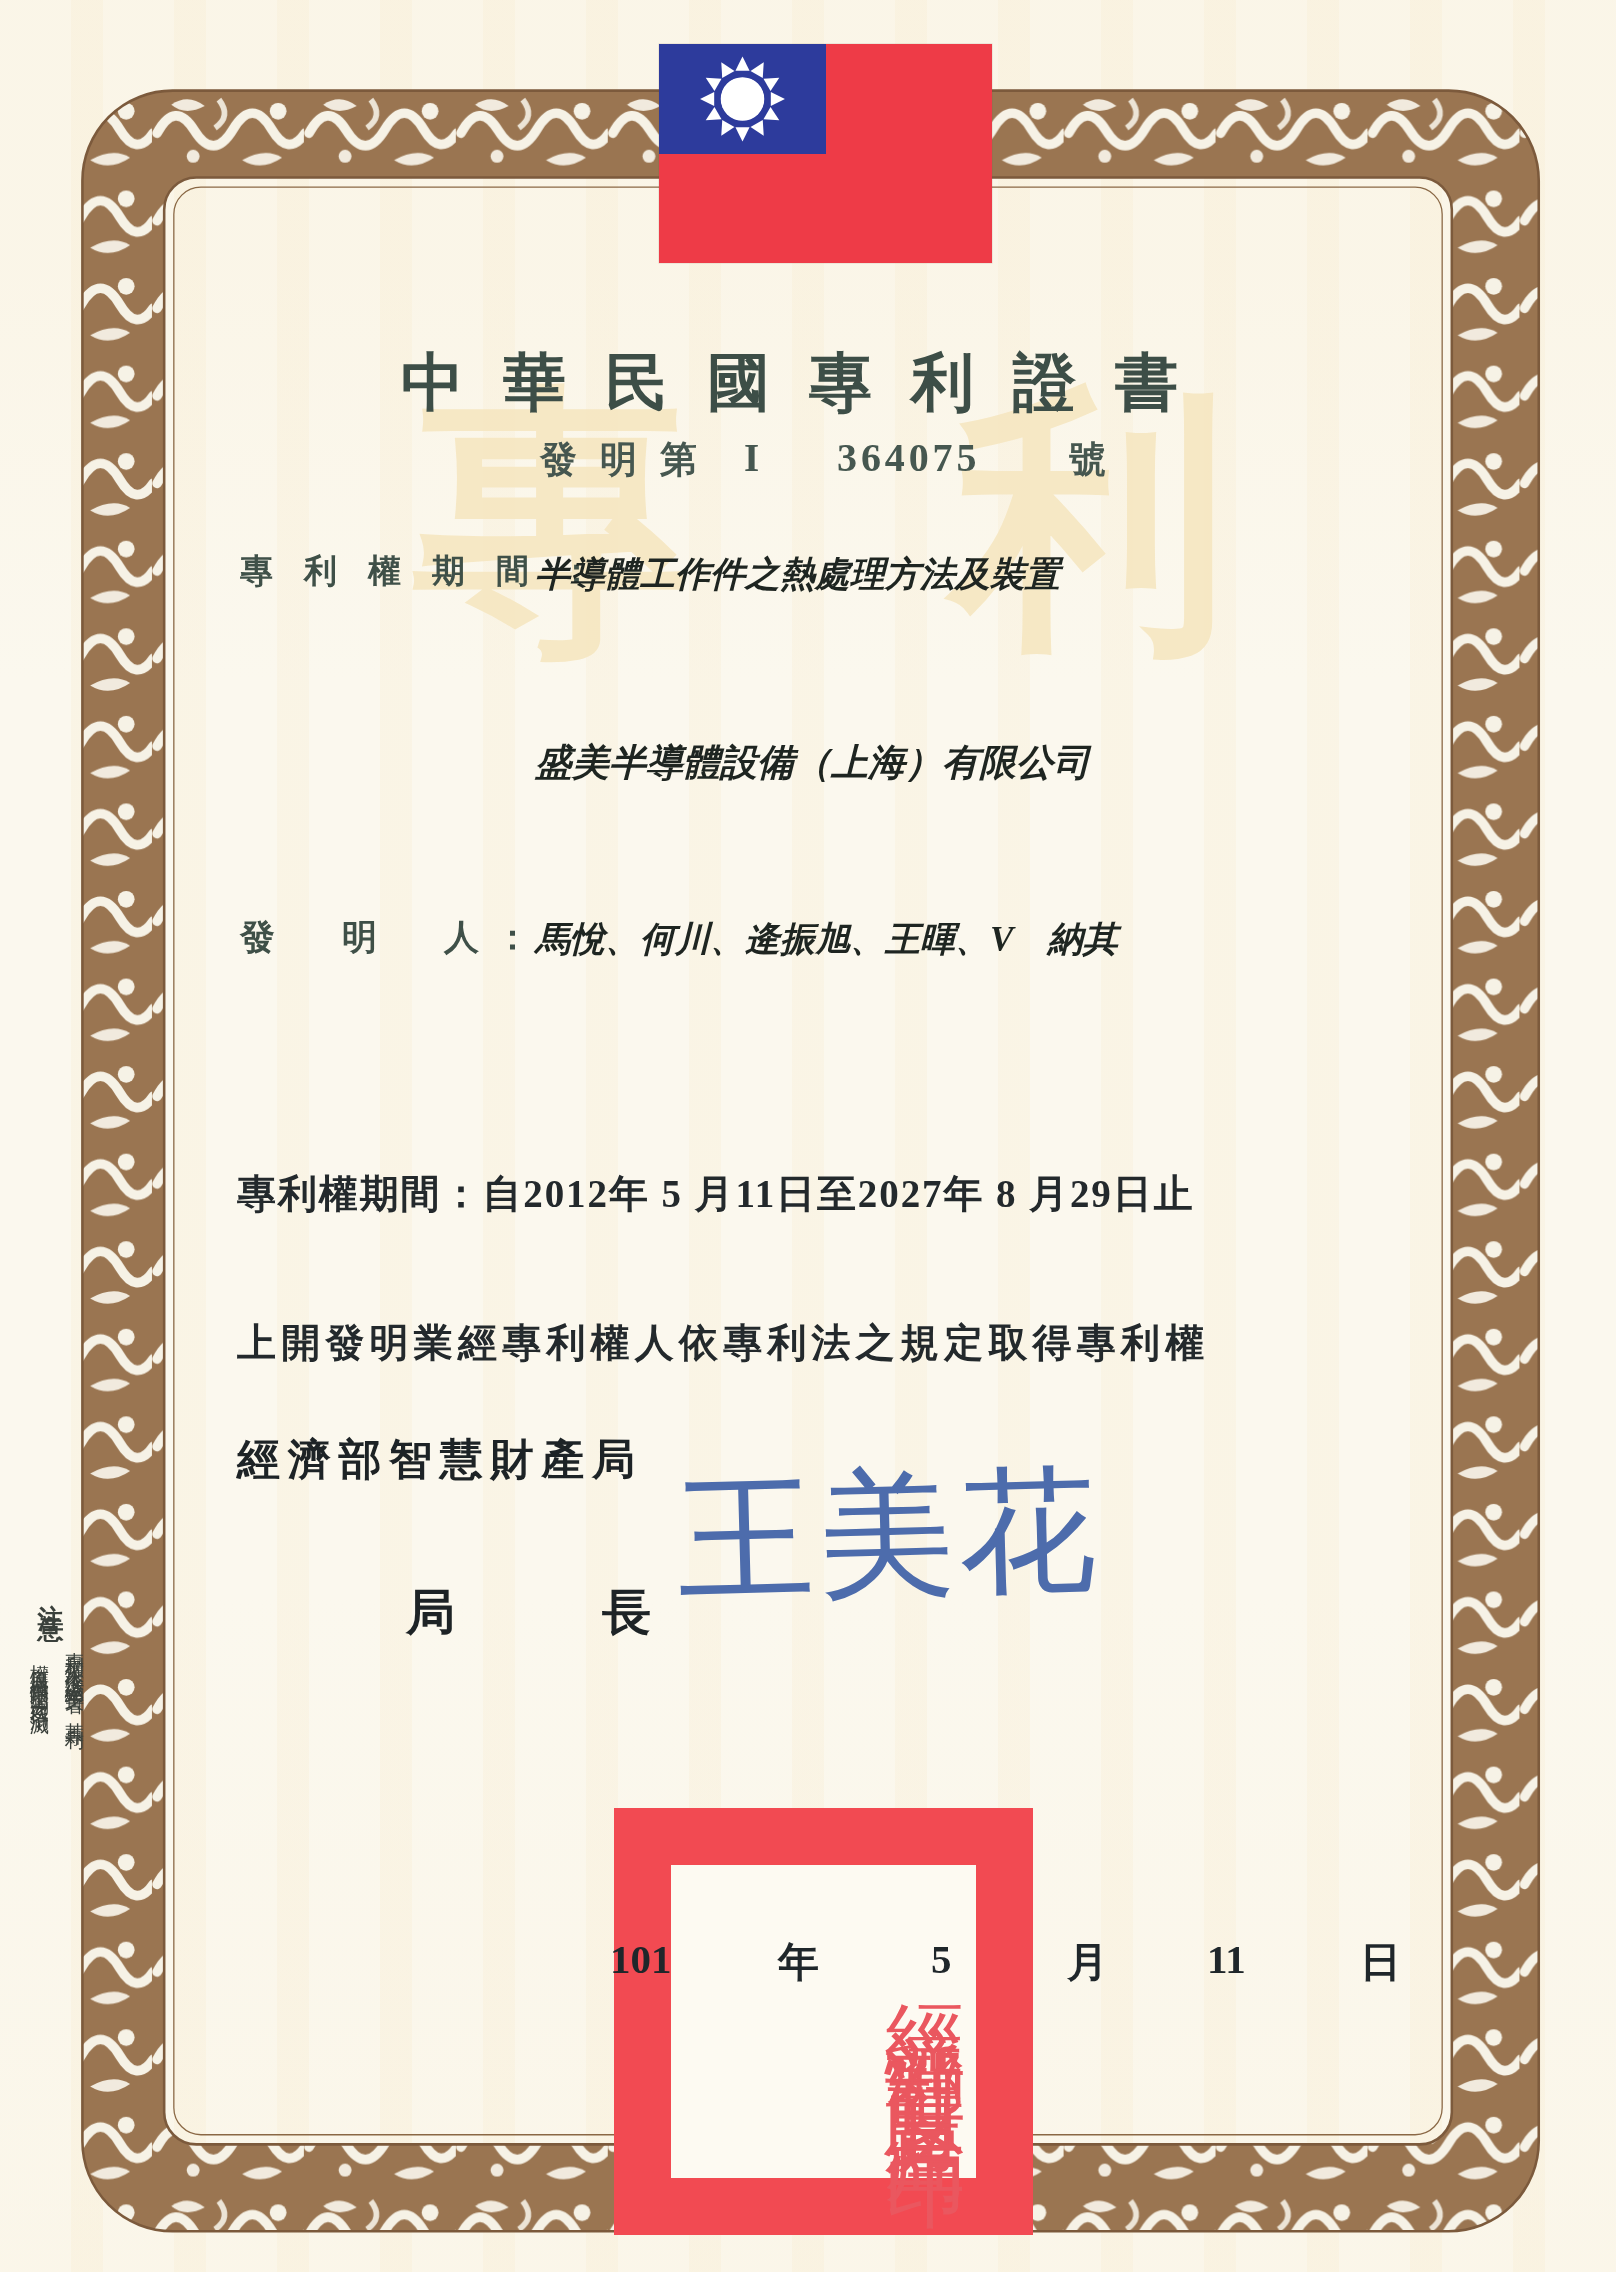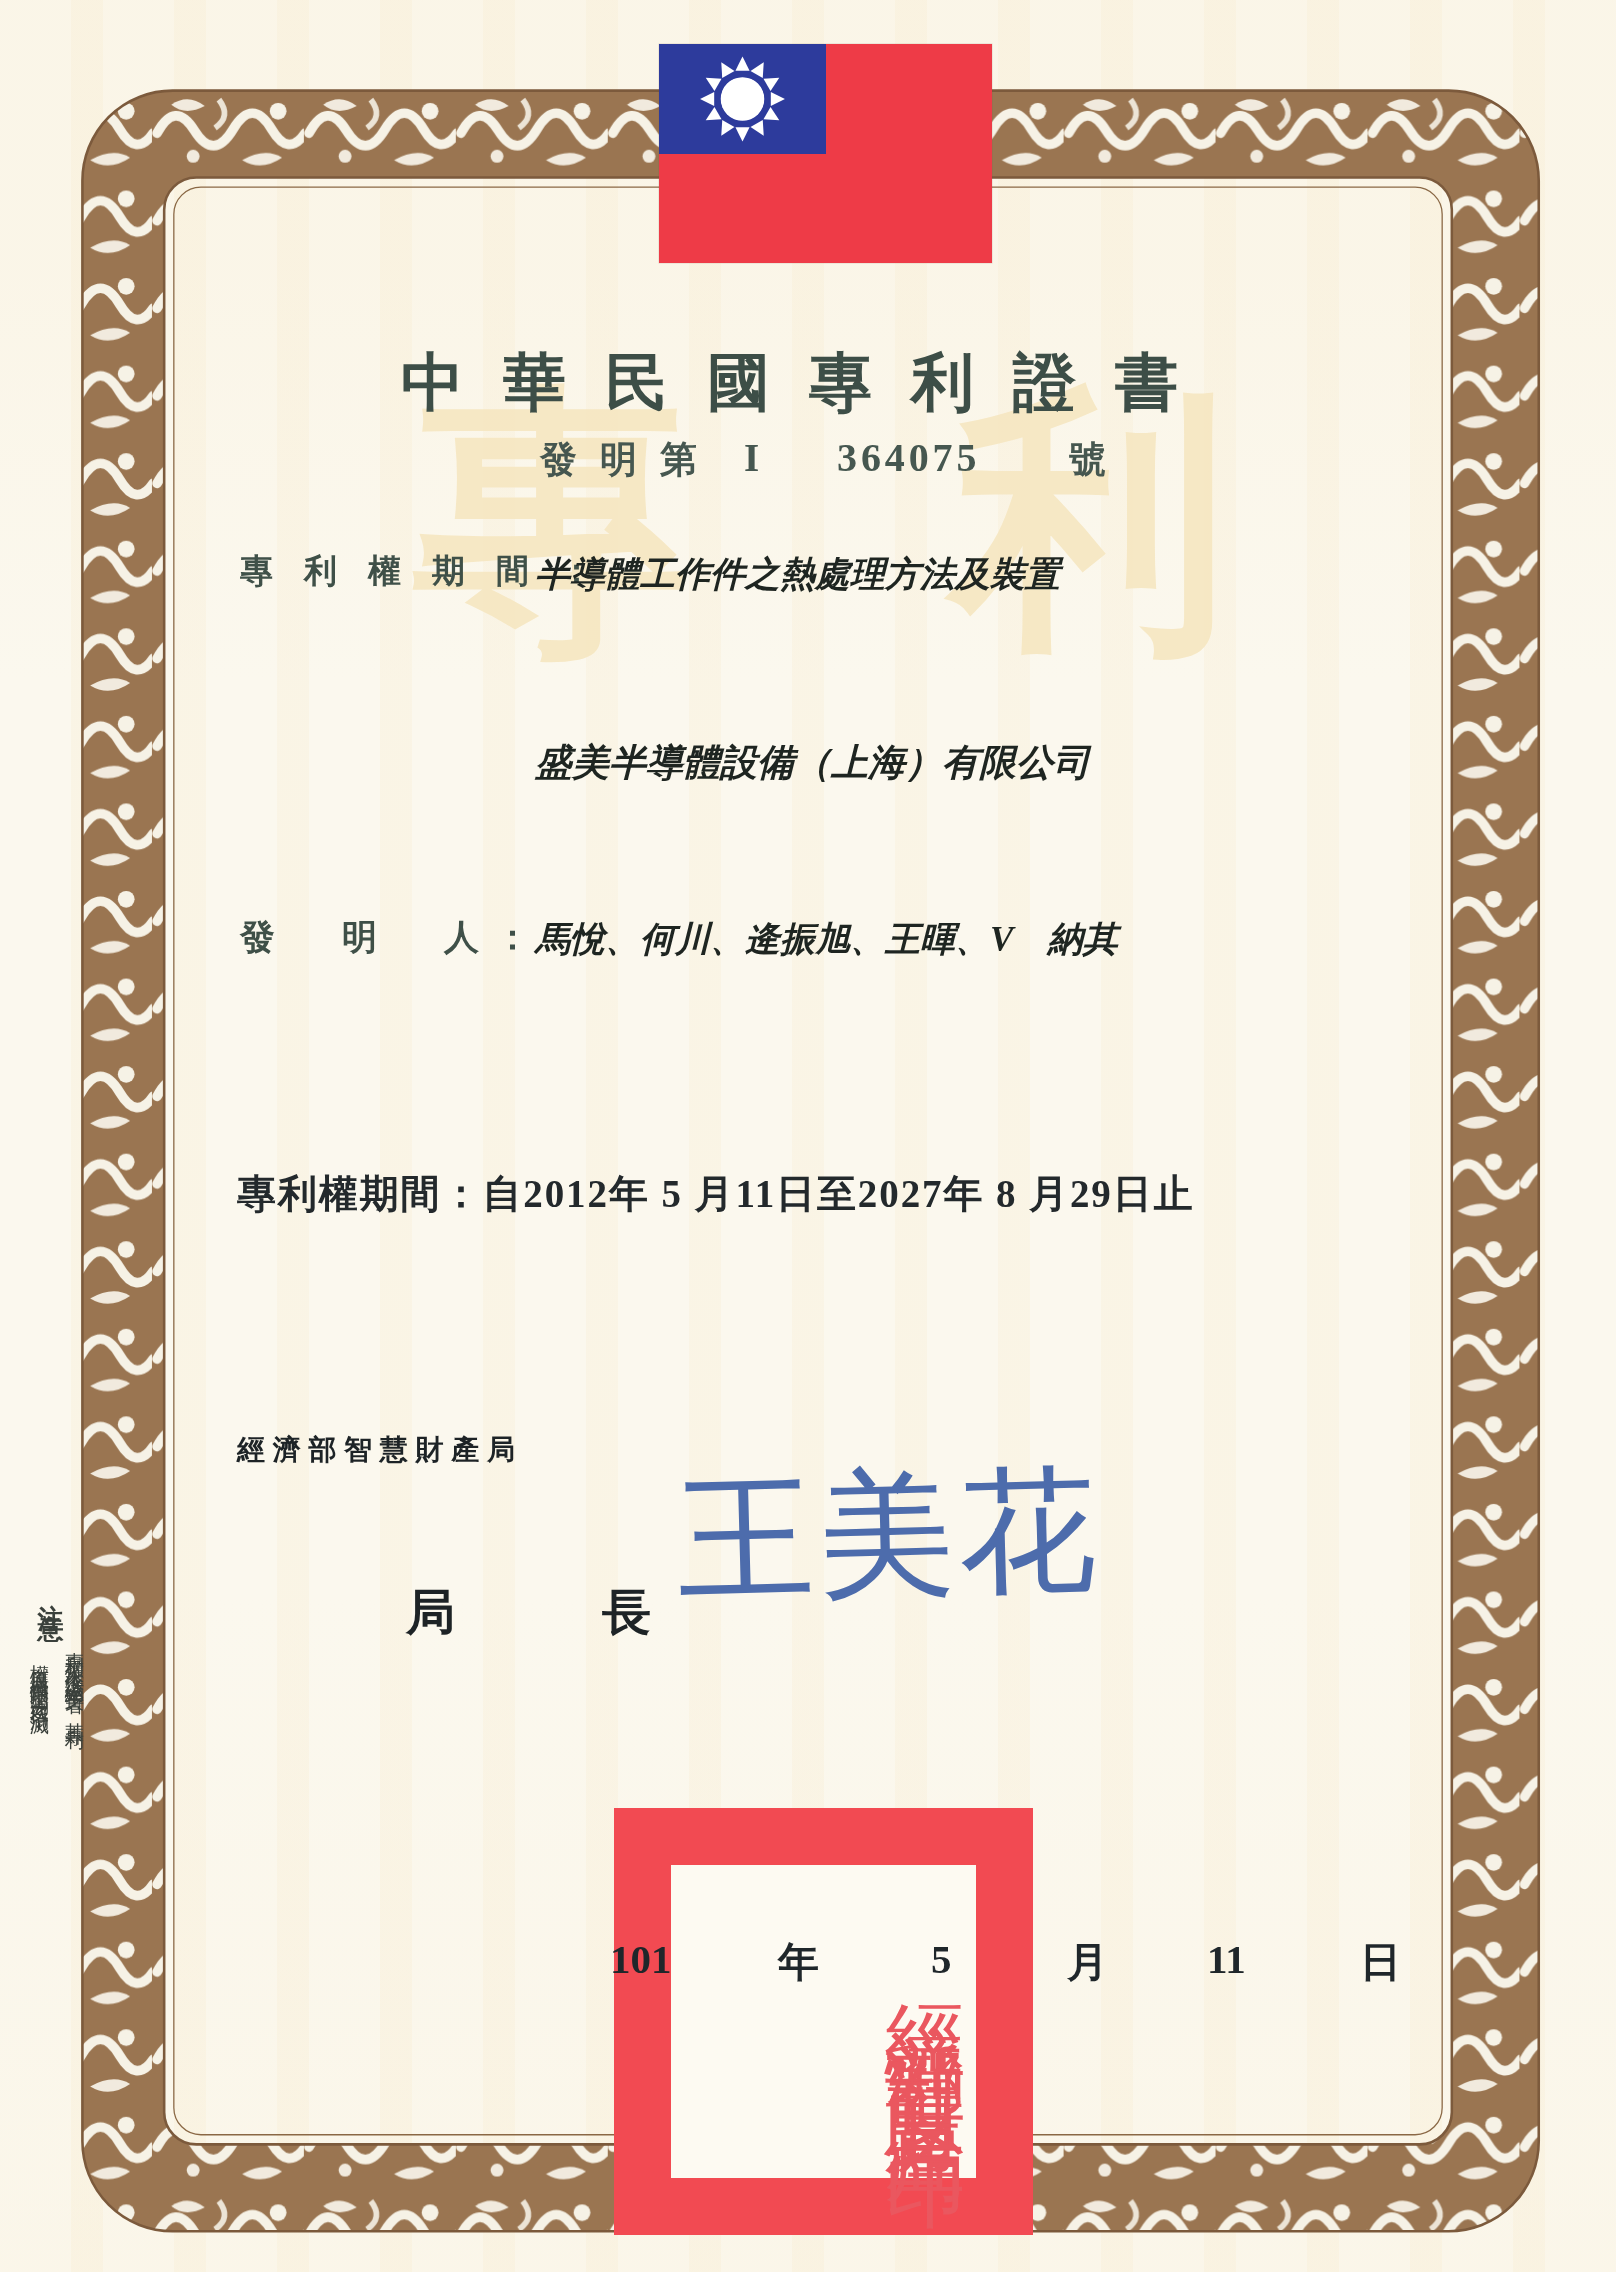--- a/index.html
+++ b/index.html
@@ -50,21 +50,21 @@
   .row-name-lbl{left:240px;top:549px;font-size:33px;letter-spacing:31px;}
   .row-name-val{left:535px;top:551px;font-size:35px;}
   .row-pat-lbl{left:240px;top:738px;font-size:35px;letter-spacing:29px;}
   .row-pat-val{left:535px;top:738px;font-size:37px;}
   .row-inv-lbl{left:240px;top:914px;font-size:35px;letter-spacing:16px;}
   .row-inv-val{left:535px;top:916px;font-size:35px;}
   .row-term{left:237px;top:1167px;font-size:39px;font-weight:600;color:#23292c;letter-spacing:1.9px;}
   .statement{left:237px;top:1316px;font-size:39px;font-weight:600;color:#23292c;letter-spacing:5.2px;}
 
   
-  .agency{left:237px;top:1431px;font-size:28px;font-weight:700;letter-spacing:7.7px;color:#1d2326;}
+  .agency{left:237px;top:1431px;font-size:43px;font-weight:700;letter-spacing:7.7px;color:#1d2326;}
   .director{left:406px;top:1580px;font-size:49px;font-weight:700;letter-spacing:147px;color:#1d2326;font-family:Liberation Mono, monospace;}
   .signature{
     left:677px;top:1444px;font-size:137px;color:#4d6cac;
     font-weight:500;transform:rotate(-1.5deg);letter-spacing:3.9px;
   }
 
   
   .seal{
     position:absolute;left:614px;top:1808px;width:419px;height:427px;
     box-sizing:border-box;border:57px solid #f24a52;background:#fdfaf2;
@@ -161,20 +161,21 @@
 
   <div class="abs val row-pat-val">盛美半導體設備（上海）有限公司</div>
 
   <div class="abs lbl row-inv-lbl">發　明　人：</div>
   <div class="abs val row-inv-val">馬悅、何川、逄振旭、王暉、V　納其</div>
 
   <div class="abs row-term">
     <span>專利權期間：</span><span>自2012年 5 月11日至2027年 8 月29日止</span>
   </div>
 
+  <div class="abs statement">上開發明業經專利權人依專利法之規定取得專利權</div>
 
   <div class="abs agency">經濟部智慧財產局</div>
   <div class="abs director">局長</div>
   <div class="abs signature">王美花</div>
 
   <div class="seal">
     <div class="seal-text">經濟部智慧財產局印</div>
   </div>
 
   <div class="abs dt dt-year">101</div>

